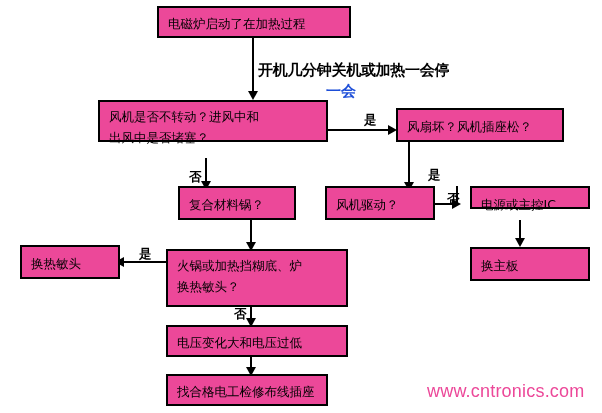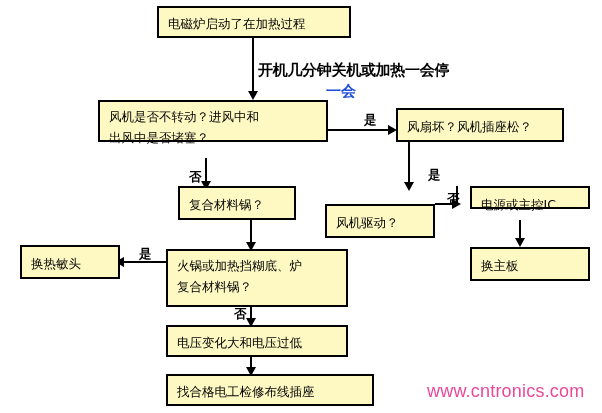--- a/index.html
+++ b/index.html
@@ -12,21 +12,21 @@
     width: 602px;
     height: 413px;
     background: #ffffff;
     font-family: "DejaVu Sans", "Liberation Sans", sans-serif;
     overflow: hidden;
   }
   .node {
     position: absolute;
     box-sizing: border-box;
     border: 2px solid #000000;
-    background: #fef9c3;
+    background: #ec4899;
     color: #000000;
     font-size: 12.5px;
     line-height: 21px;
     padding: 4px 7px 4px 9px;
     white-space: pre-line;
     z-index: 3;
   }
   .headline {
     position: absolute;
     font-weight: bold;
@@ -118,52 +118,52 @@
   <div class="edge v" style="left:205px; top:158px; height:27px;"></div>
   <div class="arrow arrow-down" style="left:201px; top:181px;"></div>
   <div class="elabel" style="left:189px; top:170px;">否</div>
 
   <div class="edge v" style="left:408px; top:142px; height:44px;"></div>
   <div class="arrow arrow-down" style="left:404px; top:182px;"></div>
   <div class="elabel" style="left:428px; top:168px;">是</div>
 
   <div class="node" style="left:178px; top:186px; width:118px; height:34px; line-height:26px;">复合材料锅？</div>
 
-  <div class="node" style="left:325px; top:186px; width:110px; height:34px; line-height:26px;margin-top:18px;">风机驱动？</div>
+  <div class="node" style="left:325px; top:186px; width:110px; height:34px; line-height:26px;">风机驱动？</div>
 
   <div class="edge h" style="left:435px; top:203px; width:23px;"></div>
   <div class="edge v" style="left:456px; top:186px; height:19px;"></div>
   <div class="arrow arrow-right" style="left:452px; top:199px;"></div>
   <div class="elabel" style="left:447px; top:192px;">否</div>
 
   <div class="node" style="left:470px; top:186px; width:120px; height:23px; line-height:26px;">电源或主控IC</div>
 
   <div class="edge v" style="left:519px; top:220px; height:24px;"></div>
   <div class="arrow arrow-down" style="left:515px; top:238px;"></div>
 
   <div class="node" style="left:470px; top:247px; width:120px; height:34px; line-height:26px;">换主板</div>
 
   <div class="edge v" style="left:250px; top:220px; height:28px;"></div>
   <div class="arrow arrow-down" style="left:246px; top:242px;"></div>
 
   <div class="node" style="left:166px; top:249px; width:182px; height:58px;">火锅或加热挡糊底、炉
-复合材料锅？</div>
+换热敏头？</div>
 
   <div class="edge h" style="left:119px; top:261px; width:48px;"></div>
   <div class="arrow arrow-left" style="left:115px; top:257px;"></div>
   <div class="elabel" style="left:139px; top:247px;">是</div>
 
   <div class="node" style="left:20px; top:245px; width:100px; height:34px; line-height:26px;">换热敏头</div>
 
   <div class="edge v" style="left:250px; top:307px; height:17px;"></div>
   <div class="arrow arrow-down" style="left:246px; top:318px;"></div>
   <div class="elabel" style="left:234px; top:307px;">否</div>
 
   <div class="node" style="left:166px; top:325px; width:182px; height:32px; line-height:24px;">电压变化大和电压过低</div>
 
   <div class="edge v" style="left:250px; top:357px; height:16px;"></div>
   <div class="arrow arrow-down" style="left:246px; top:367px;"></div>
 
-  <div class="node" style="left:166px; top:374px; width:208px; height:32px; line-height:24px;">找合格电工检修布线插座</div>
+  <div class="node" style="left:166px; top:374px; width:162px; height:32px; line-height:24px;">找合格电工检修布线插座</div>
 
   <div class="watermark" style="left:427px; top:381px;">www.cntronics.com</div>
 
 </div>
 
 </body></html>

